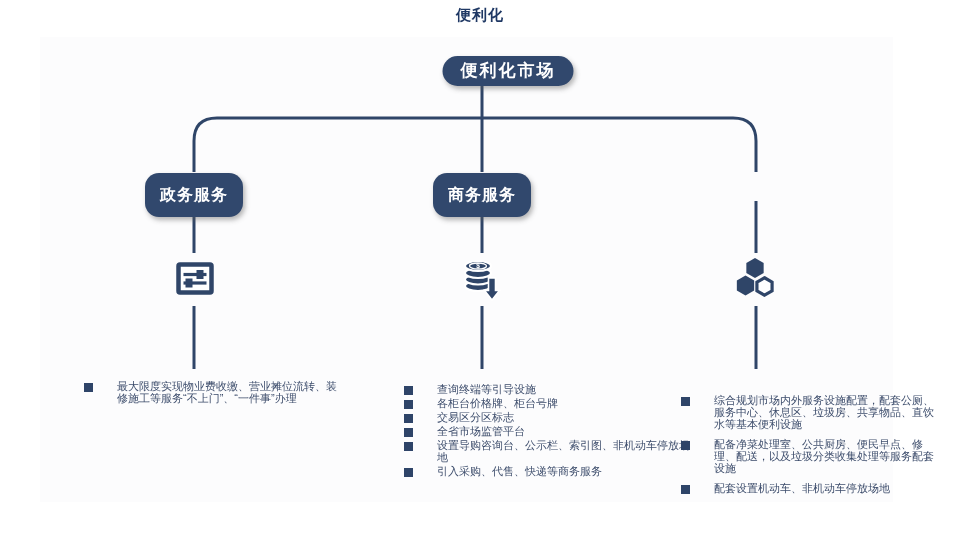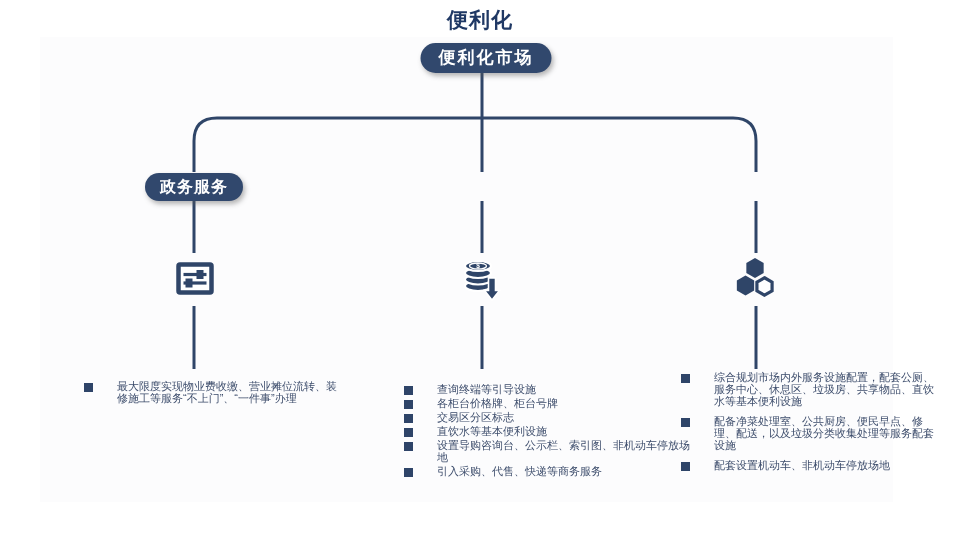--- a/index.html
+++ b/index.html
@@ -7,48 +7,48 @@
     position:relative; width:960px; height:540px; overflow:hidden;
     background:#ffffff;
     font-family:"Liberation Sans","DejaVu Sans",sans-serif;
   }
   .slide-bg {
     position:absolute; left:40px; top:37px; width:853px; height:465px;
     background:#fcfcfd;
   }
   .title {
     position:absolute; left:50%; top:6px; transform:translateX(-50%);
-    font-size:21px; font-weight:bold; color:#1F3864; letter-spacing:1px;
+    font-size:15px; font-weight:bold; color:#1F3864; letter-spacing:1px;
     white-space:nowrap;
   }
   .connectors { position:absolute; left:0; top:0; pointer-events:none; }
   .connectors path { stroke:#2F4568; stroke-width:3; fill:none; }
   .pill {
     position:absolute; transform:translateX(-50%);
     background:#31486D; color:#ffffff; font-weight:bold;
     white-space:nowrap; text-align:center;
     box-shadow:2px 3px 5px rgba(90,90,90,0.45);
   }
   .pill.root {
     top:43px; height:30px; line-height:30px; font-size:17px;
     padding:0 18px; border-radius:15px; letter-spacing:2px;
   }
   .pill.child {
     top:173px; height:28px; line-height:28px; font-size:16px;
-    padding:0 15px; border-radius:14px; letter-spacing:1px;
+    padding:8px 15px; border-radius:14px; letter-spacing:1px;
   }
   .icon-box {
     position:absolute; top:254px; width:48px; height:48px;
     transform:translateX(-50%);
     display:flex; align-items:center; justify-content:center;
   }
   .list { position:absolute; display:flex; flex-direction:column; }
   .list-gov      { left:84px;  top:380px; width:256px; gap:15px; }
   .list-business { left:404px; top:383px; width:292px; gap:2px;  }
-  .list-support  { left:681px; top:371px; width:254px; gap:8px;  }
+  .list-support  { left:681px; top:394px; width:254px; gap:8px;  }
   .li { display:flex; gap:24px; font-size:11px; line-height:12px; color:#3D4D6C; }
   .bullet { flex:0 0 auto; width:9px; height:9px; background:#2E4468; margin-top:3px; }
   .navy-fill { fill:#2F4568; }
   .navy-stroke { stroke:#2F4568; }
 </style>
 </head>
 <body>
 
 <div class="canvas">
 
@@ -60,23 +60,24 @@
     <path d="M482,73 L482,172"></path>
     <path d="M194,172 L194,141 Q194,118 217,118 L733,118 Q756,118 756,141 L756,172"></path>
     <path d="M194,201 L194,253"></path>
     <path d="M194,306 L194,369"></path>
     <path d="M482,201 L482,253"></path>
     <path d="M482,306 L482,369"></path>
     <path d="M756,201 L756,253"></path>
     <path d="M756,306 L756,369"></path>
   </svg>
 
-  <div class="pill root" style="left:486px;">便利化市场</div>
+  <div class="pill root" style="left:508px;margin-top:13px;">便利化市场</div>
 
   <div class="pill child" style="left:194px;">政务服务</div>
+  <div class="pill child" style="left:482px;">商务服务</div>
 
   <div class="icon-box" style="left:195px;">
     <svg width="44" height="44" viewBox="0 0 44 44">
       <rect x="5.5" y="8.5" width="33" height="28" rx="1.5" fill="#ffffff" class="navy-stroke" stroke-width="4.5"></rect>
       <line x1="10.5" y1="18.5" x2="33.5" y2="18.5" class="navy-stroke" stroke-width="3.2"></line>
       <rect x="23.5" y="14" width="7" height="9" class="navy-fill"></rect>
       <line x1="10.5" y1="27" x2="33.5" y2="27" class="navy-stroke" stroke-width="3.2"></line>
       <rect x="12.5" y="22.5" width="7" height="9" class="navy-fill"></rect>
     </svg>
   </div>
@@ -115,21 +116,21 @@
       <div class="li">
         <span class="bullet"></span>
         <span class="li-text">各柜台价格牌、柜台号牌</span>
       </div>
       <div class="li">
         <span class="bullet"></span>
         <span class="li-text">交易区分区标志</span>
       </div>
       <div class="li">
         <span class="bullet"></span>
-        <span class="li-text">直饮水等基本便利设施</span>
+        <span class="li-text">全省市场监管平台</span>
       </div>
       <div class="li">
         <span class="bullet"></span>
         <span class="li-text">设置导购咨询台、公示栏、索引图、非机动车停放场地</span>
       </div>
       <div class="li">
         <span class="bullet"></span>
         <span class="li-text">引入采购、代售、快递等商务服务</span>
       </div>
     </div>

